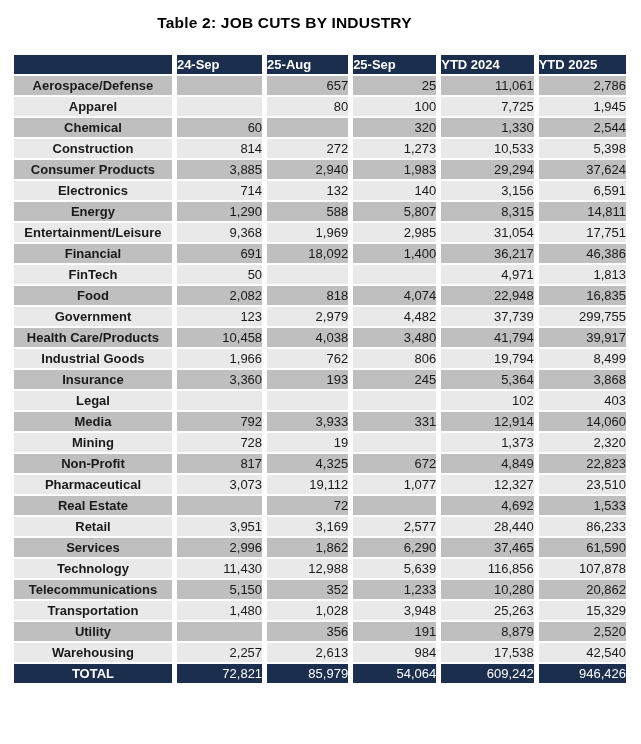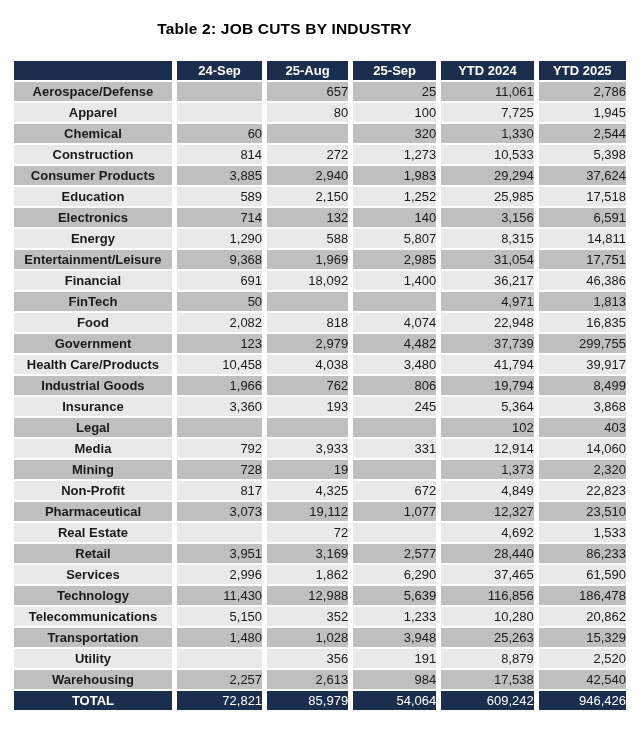--- a/index.html
+++ b/index.html
@@ -5,21 +5,21 @@
   html, body {
     margin: 0;
     padding: 0;
     background: #ffffff;
     width: 641px;
     height: 744px;
     font-family: "Liberation Sans", sans-serif;
     overflow: hidden;
   }
   .page {
-    padding: 17px 14px 0 14px;
+    padding: 11px 14px 0 14px;
     box-sizing: border-box;
     width: 569px;
   }
   .title {
     font-size: 15.5px;
     font-weight: bold;
     color: #000000;
     text-align: center;
     margin: 3px 0 21px 0;
     letter-spacing: 0.2px;
@@ -38,21 +38,21 @@
     vertical-align: middle;
     font-size: 13px;
     line-height: 19px;
     white-space: nowrap;
     overflow: hidden;
   }
   thead th {
     background: var(--header-bg, #1c2e4d);
     color: var(--header-text, #ffffff);
     font-weight: bold;
-    text-align: center;
+    text-align: left;
     padding-right: 9px;
   }
   thead th.blank { padding-right: 0; }
   tbody td { color: var(--body-text, #1a1a1a); }
   tbody tr:nth-child(odd) td  { background: var(--row-dark, #bfbfbf); }
   tbody tr:nth-child(even) td { background: var(--row-light, #e9e9e9); }
   td.label {
     font-weight: bold;
     text-align: center;
     padding-left: 7px;
@@ -127,28 +127,20 @@
         </tr>
         <tr>
           <td class="label">Consumer Products</td>
           <td class="num">3,885</td>
           <td class="num">2,940</td>
           <td class="num">1,983</td>
           <td class="num">29,294</td>
           <td class="num">37,624</td>
         </tr>
         <tr>
-          <td class="label">Education</td>
-          <td class="num">589</td>
-          <td class="num">2,150</td>
-          <td class="num">1,252</td>
-          <td class="num">25,985</td>
-          <td class="num">17,518</td>
-        </tr>
-        <tr>
           <td class="label">Electronics</td>
           <td class="num">714</td>
           <td class="num">132</td>
           <td class="num">140</td>
           <td class="num">3,156</td>
           <td class="num">6,591</td>
         </tr>
         <tr>
           <td class="label">Energy</td>
           <td class="num">1,290</td>
@@ -284,21 +276,21 @@
           <td class="num">6,290</td>
           <td class="num">37,465</td>
           <td class="num">61,590</td>
         </tr>
         <tr>
           <td class="label">Technology</td>
           <td class="num">11,430</td>
           <td class="num">12,988</td>
           <td class="num">5,639</td>
           <td class="num">116,856</td>
-          <td class="num">186,478</td>
+          <td class="num">107,878</td>
         </tr>
         <tr>
           <td class="label">Telecommunications</td>
           <td class="num">5,150</td>
           <td class="num">352</td>
           <td class="num">1,233</td>
           <td class="num">10,280</td>
           <td class="num">20,862</td>
         </tr>
         <tr>

